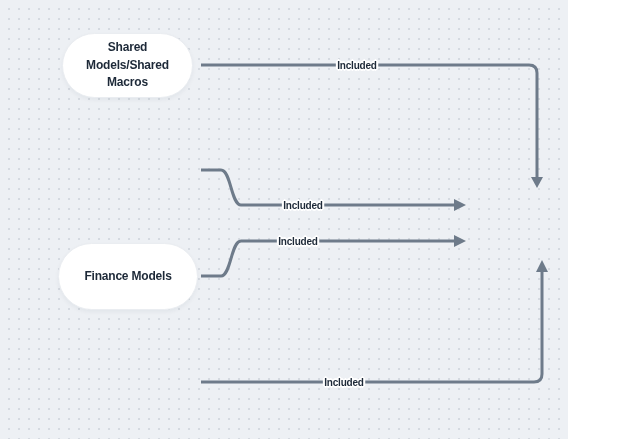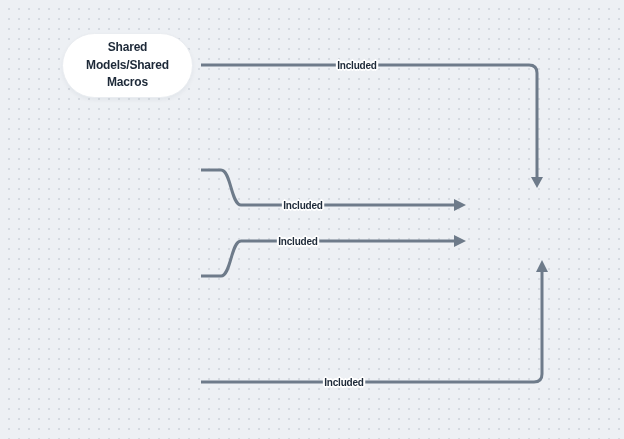--- a/index.html
+++ b/index.html
@@ -2,21 +2,21 @@
 <html><head>
 <meta charset="utf-8">
 <style>
   html, body {
     margin: 0;
     padding: 0;
     font-family: "Liberation Sans", sans-serif;
   }
   .canvas {
     position: relative;
-    width: 624px;
+    width: 568px;
     height: 439px;
     background-color: #edf0f4;
     background-image: radial-gradient(circle, #d5dae1 1px, rgba(0,0,0,0) 1.2px);
     background-size: 10px 10px;
     background-position: 4px 4px;
     overflow: hidden;
     text-decoration: underline;
   }
   .connector-layer {
     position: absolute;
@@ -93,20 +93,23 @@
     <polygon class="arrowhead" points="536,272 548,272 542,260"></polygon>
   </svg>
 
   <div class="node node-shared-models">
     <span>Shared
 Models/Shared
 Macros</span>
   </div>
 
 
+  <div class="node node-finance">
+    <span>Finance Models</span>
+  </div>
 
 
 
   <span class="edge-label edge-label-1">Included</span>
   <span class="edge-label edge-label-2">Included</span>
   <span class="edge-label edge-label-3">Included</span>
   <span class="edge-label edge-label-4">Included</span>
 
 </div>
 

